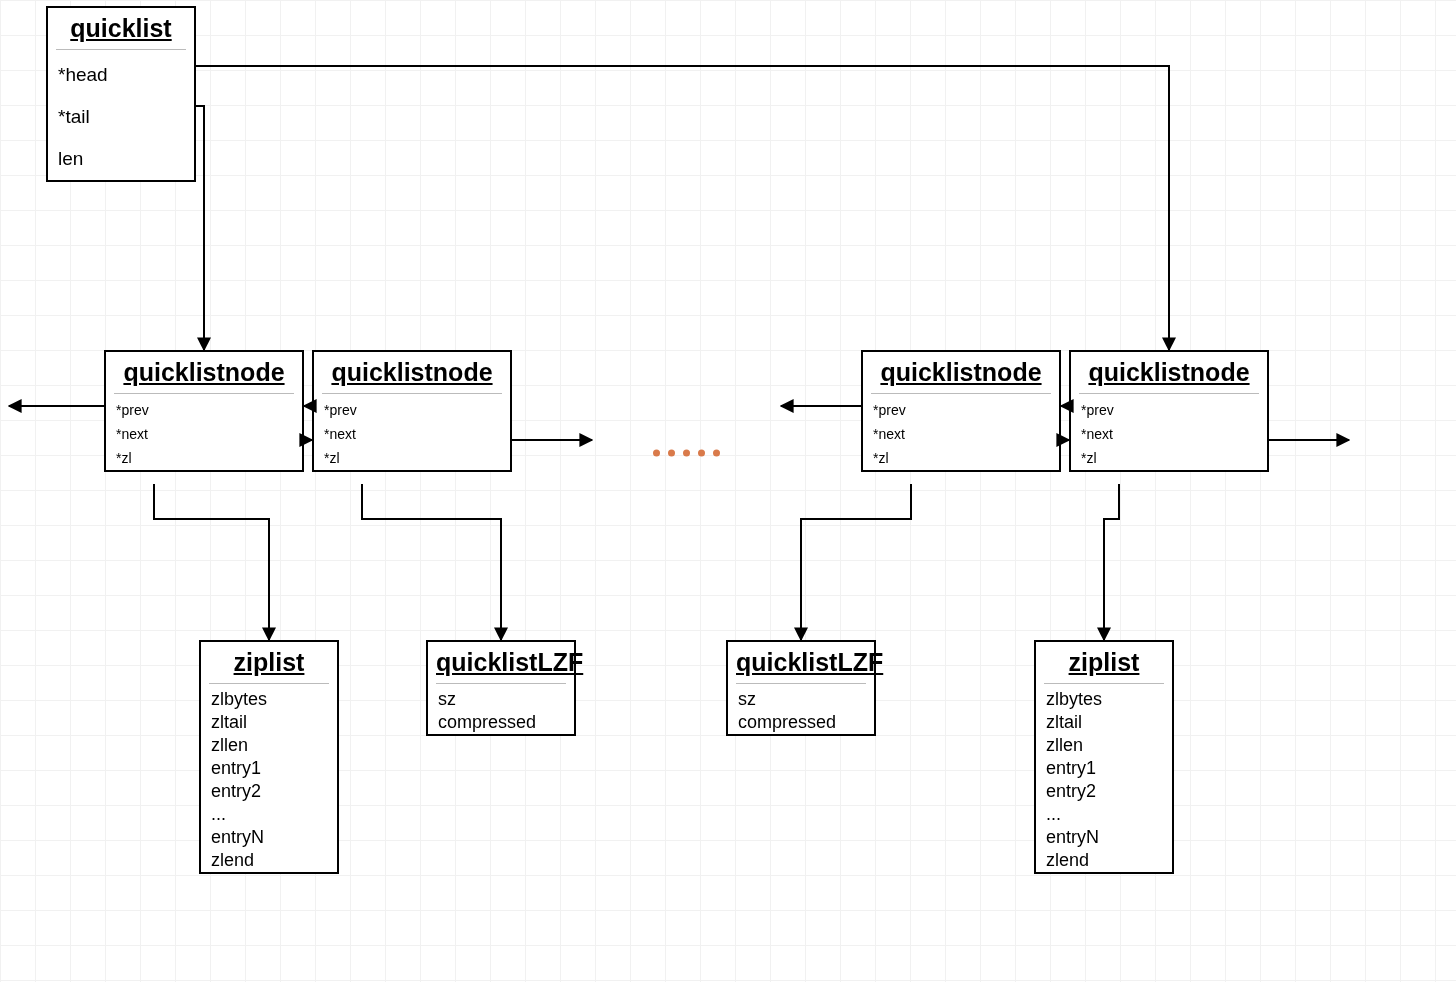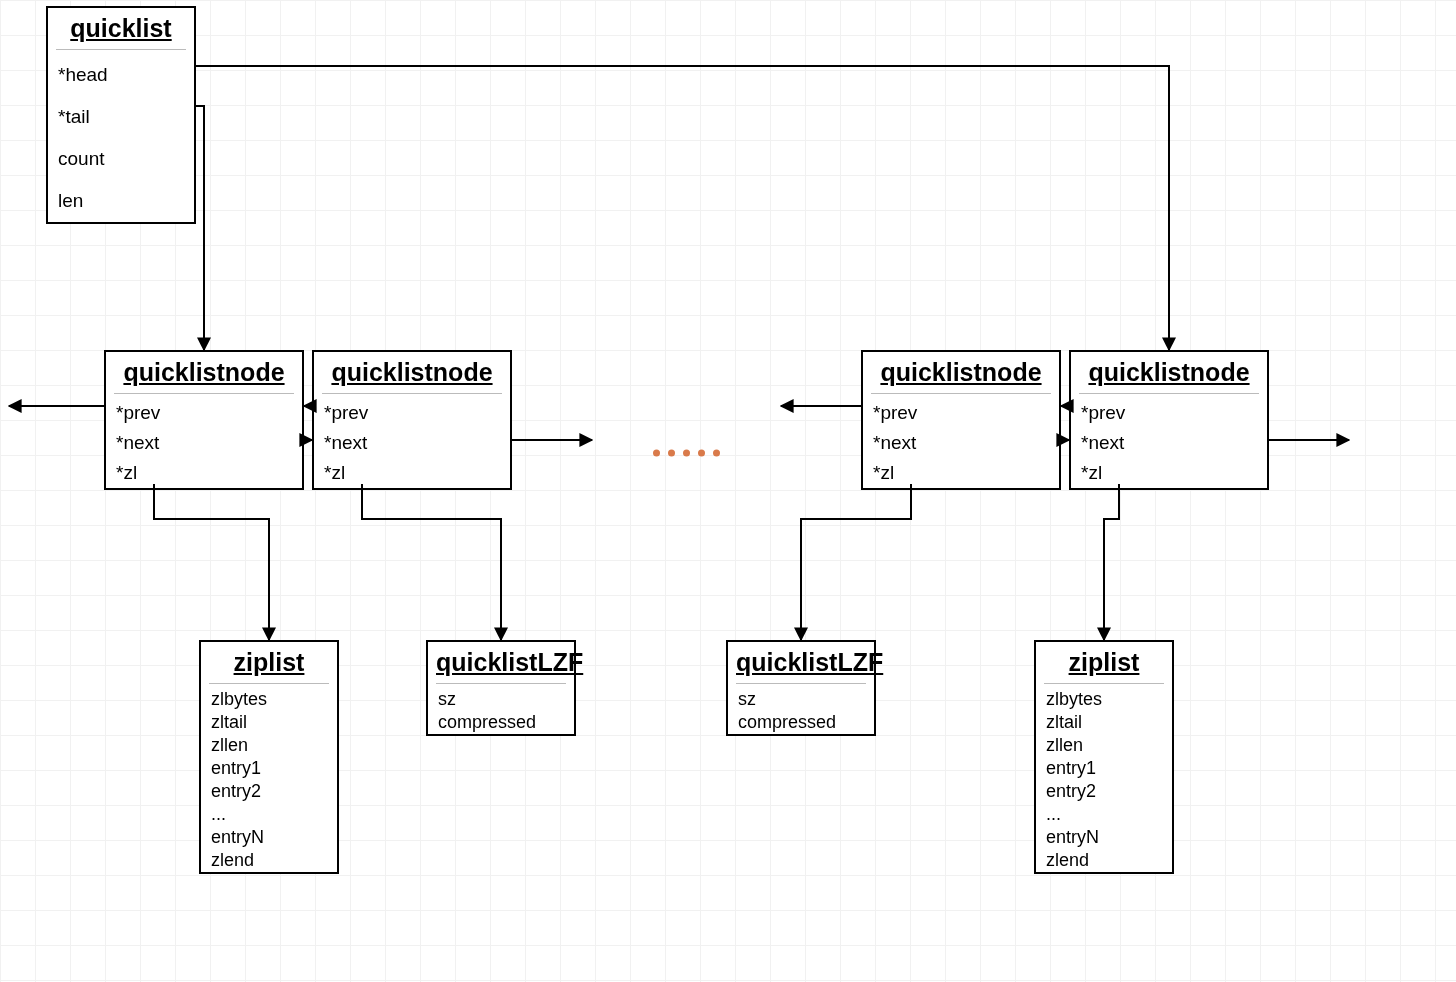--- a/index.html
+++ b/index.html
@@ -27,21 +27,21 @@
     text-align: center;
     padding: 6px 8px 6px 8px;
     font-size: 25px;
   }
   .box .rule {
     border-bottom: 1px solid #bbb;
     margin: 0 8px 4px 8px;
   }
   .box .field {
     padding: 4px 10px;
-    font-size: 19px;
+    font-size: 14px;
   }
   .box.compact .field {
     padding: 1px 10px;
     font-size: 18px;
   }
   .box.root .field {
     padding: 10px 10px;
     font-size: 19px;
   }
   svg.overlay {
@@ -52,21 +52,20 @@
   }
 </style>
 </head>
 <body>
 
 <div id="box-ql" class="box root" style="left:46px; top:6px; width:150px;">
   <div class="title">quicklist</div>
   <div class="rule"></div>
   <div class="field">*head</div>
   <div class="field">*tail</div>
-  <div class="field">count</div>
   <div class="field">len</div>
 </div>
 
 <div id="box-n1" class="box" style="left:104px; top:350px; width:200px;">
   <div class="title">quicklistnode</div>
   <div class="rule"></div>
   <div class="field">*prev</div>
   <div class="field">*next</div>
   <div class="field">*zl</div>
 </div>

